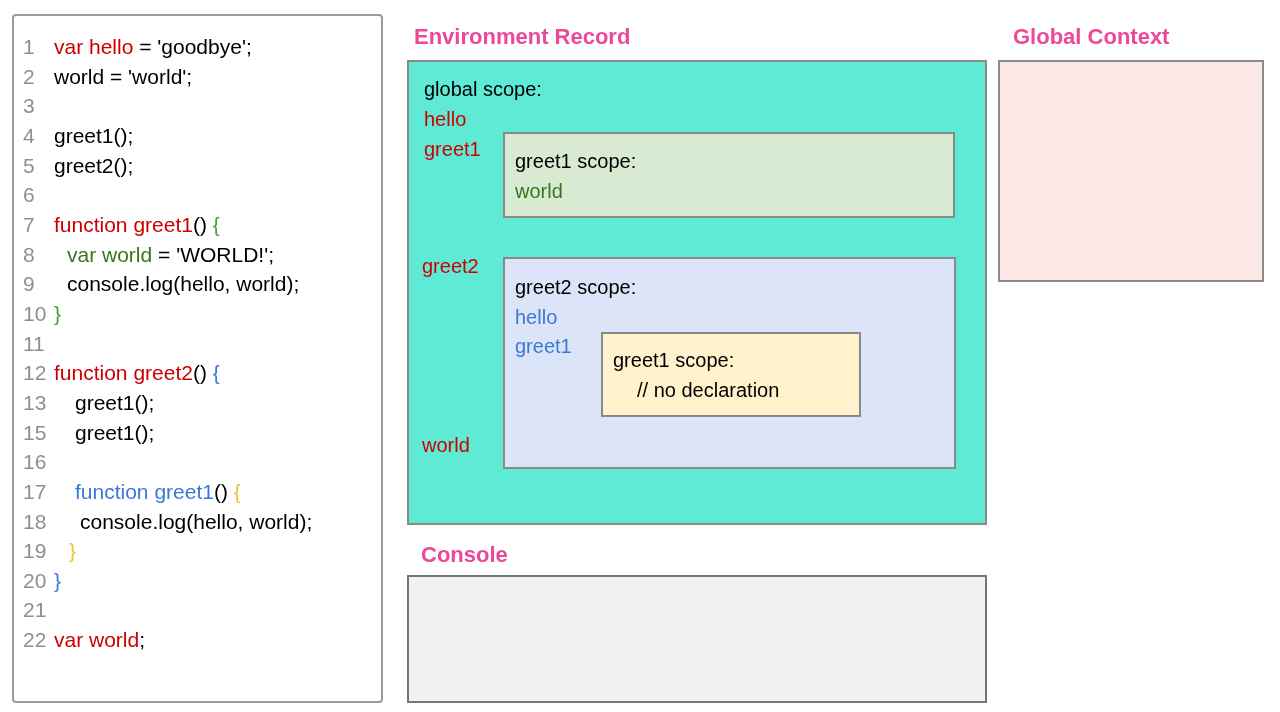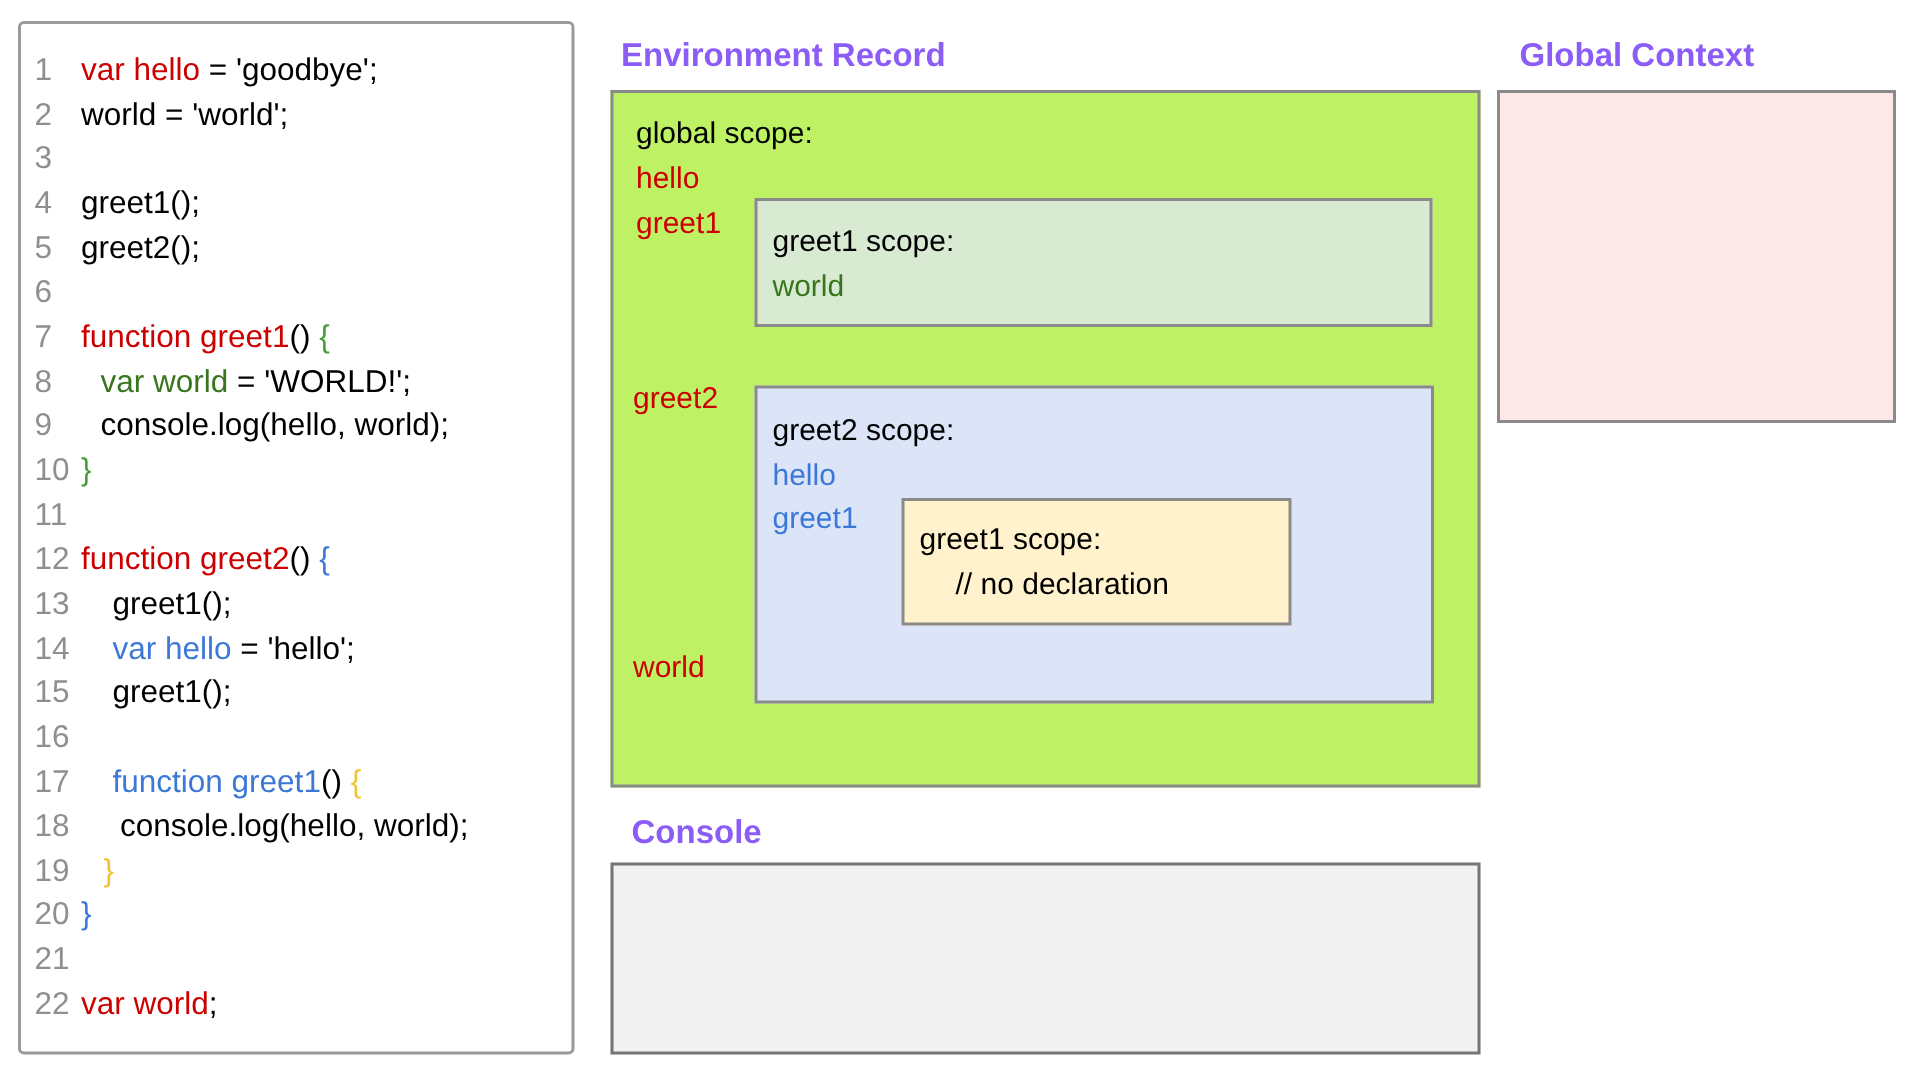--- a/index.html
+++ b/index.html
@@ -18,31 +18,31 @@
   .line-num  { display:inline-block; width:40px; padding-left:9px; color:#8f8f8f; }
   .line-code { display:inline-block; }
   .c-black        { color:#000000; }
   .c-red          { color:#cc0000; }
   .c-green        { color:#38761d; }
   .c-green-bright { color:#449d37; }
   .c-blue         { color:#3c78d8; }
   .c-yellow       { color:#f1c232; }
 
   
-  .section-title { font-size:22px; font-weight:bold; color:#8b5cf6; }
+  .section-title { font-size:22px; font-weight:bold; color:#ec4899; }
 
   
   .rec-text { font-size:20px; color:#000; white-space:pre; }
   .t-red   { color:#cc0000; }
   .t-blue  { color:#3c78d8; }
   .t-green { color:#38761d; }
 
   .er-box {
     left:407px; top:60px; width:580px; height:465px;
-    background:#bef264; border:2px solid #8a8a8a;
+    background:#5eead4; border:2px solid #8a8a8a;
   }
   .greet1-box {
     left:94px; top:70px; width:452px; height:86px;
     background:#d9ead3; border:2px solid #8a8a8a; position:absolute;
   }
   .greet2-box {
     left:94px; top:195px; width:453px; height:212px;
     background:#dbe5f7; border:2px solid #8a8a8a; position:absolute;
   }
   .greet1-nested-box {
@@ -69,21 +69,20 @@
       <div class="code-line"><span class="line-num">4</span><span class="line-code" style="padding-left: 0px;"><span class="c-black">greet1();</span></span></div>
       <div class="code-line"><span class="line-num">5</span><span class="line-code" style="padding-left: 0px;"><span class="c-black">greet2();</span></span></div>
       <div class="code-line"><span class="line-num">6</span><span class="line-code" style="padding-left: 0px;"></span></div>
       <div class="code-line"><span class="line-num">7</span><span class="line-code" style="padding-left: 0px;"><span class="c-red">function greet1</span><span class="c-black">() </span><span class="c-green-bright">{</span></span></div>
       <div class="code-line"><span class="line-num">8</span><span class="line-code" style="padding-left: 13px;"><span class="c-green">var world</span><span class="c-black"> = 'WORLD!';</span></span></div>
       <div class="code-line"><span class="line-num">9</span><span class="line-code" style="padding-left: 13px;"><span class="c-black">console.log(hello, world);</span></span></div>
       <div class="code-line"><span class="line-num">10</span><span class="line-code" style="padding-left: 0px;"><span class="c-green-bright">}</span></span></div>
       <div class="code-line"><span class="line-num">11</span><span class="line-code" style="padding-left: 0px;"></span></div>
       <div class="code-line"><span class="line-num">12</span><span class="line-code" style="padding-left: 0px;"><span class="c-red">function greet2</span><span class="c-black">() </span><span class="c-blue">{</span></span></div>
       <div class="code-line"><span class="line-num">13</span><span class="line-code" style="padding-left: 21px;"><span class="c-black">greet1();</span></span></div>
-      <div class="code-line"><span class="line-num">14</span><span class="line-code" style="padding-left: 21px;"><span class="c-blue">var hello</span><span class="c-black"> = 'hello';</span></span></div>
       <div class="code-line"><span class="line-num">15</span><span class="line-code" style="padding-left: 21px;"><span class="c-black">greet1();</span></span></div>
       <div class="code-line"><span class="line-num">16</span><span class="line-code" style="padding-left: 0px;"></span></div>
       <div class="code-line"><span class="line-num">17</span><span class="line-code" style="padding-left: 21px;"><span class="c-blue">function greet1</span><span class="c-black">() </span><span class="c-yellow">{</span></span></div>
       <div class="code-line"><span class="line-num">18</span><span class="line-code" style="padding-left: 26px;"><span class="c-black">console.log(hello, world);</span></span></div>
       <div class="code-line"><span class="line-num">19</span><span class="line-code" style="padding-left: 15px;"><span class="c-yellow">}</span></span></div>
       <div class="code-line"><span class="line-num">20</span><span class="line-code" style="padding-left: 0px;"><span class="c-blue">}</span></span></div>
       <div class="code-line"><span class="line-num">21</span><span class="line-code" style="padding-left: 0px;"></span></div>
       <div class="code-line"><span class="line-num">22</span><span class="line-code" style="padding-left: 0px;"><span class="c-red">var world</span><span class="c-black">;</span></span></div>
     </div>
 </div>

